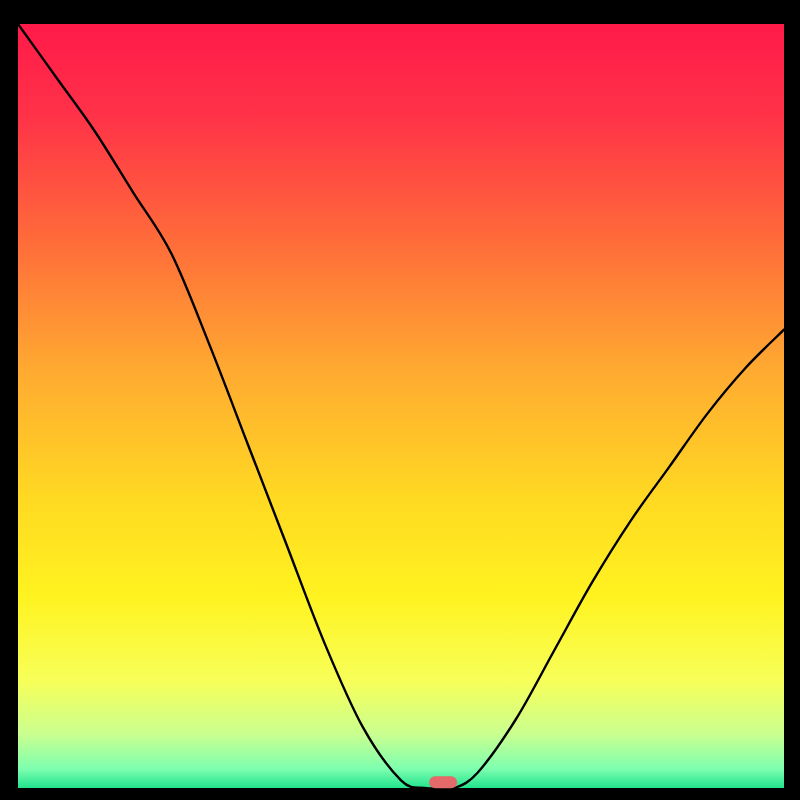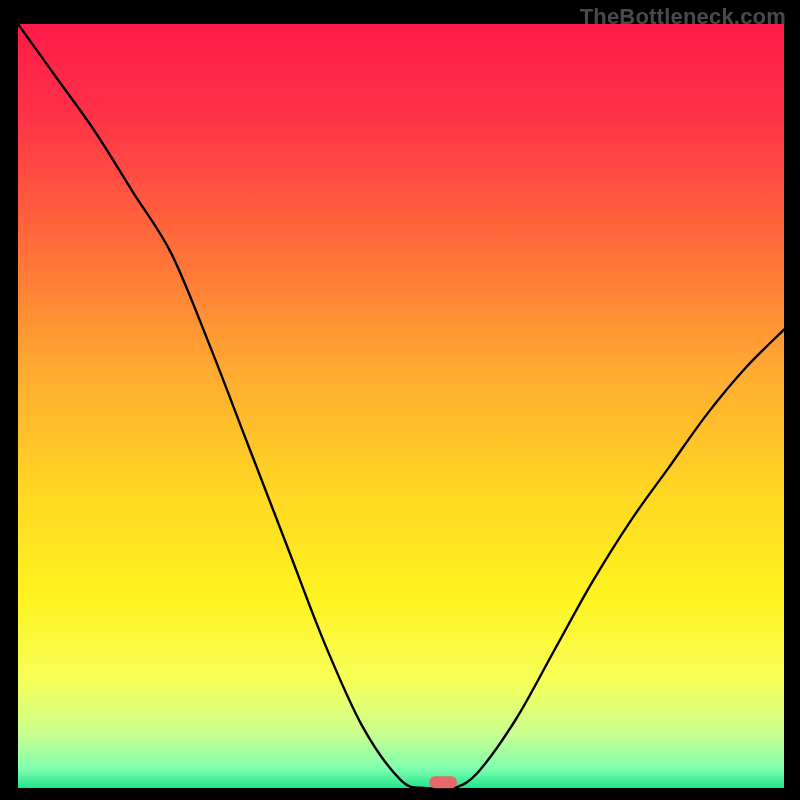--- a/index.html
+++ b/index.html
@@ -30,21 +30,20 @@
   svg {
     position: absolute;
     left: 0;
     top: 0;
   }
 </style>
 </head>
 <body>
 
 <div class="frame">
-  <div class="watermark">TheBottleneck.com</div>
 
   <svg id="chart-svg" width="800" height="800" viewBox="0 0 800 800">
     <defs>
       <linearGradient id="bg-grad" x1="0" y1="0" x2="0" y2="1">
           <stop offset="0%" stop-color="#ff1a49"></stop>
           <stop offset="12%" stop-color="#ff3248"></stop>
           <stop offset="28.000000000000004%" stop-color="#ff6a3a"></stop>
           <stop offset="45%" stop-color="#ffa931"></stop>
           <stop offset="62%" stop-color="#ffd922"></stop>
           <stop offset="75%" stop-color="#fff320"></stop>

